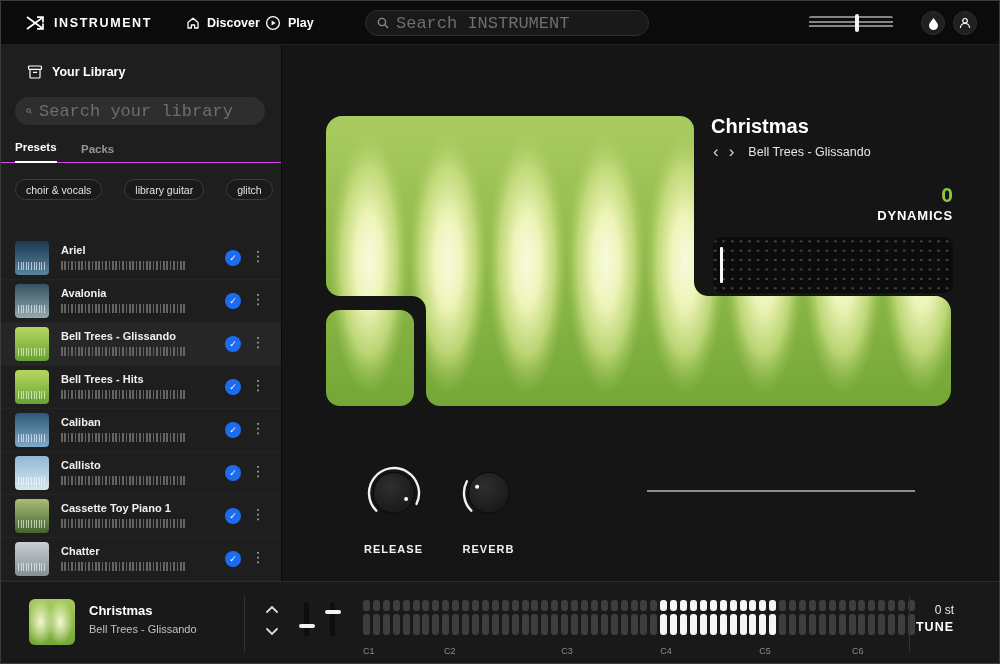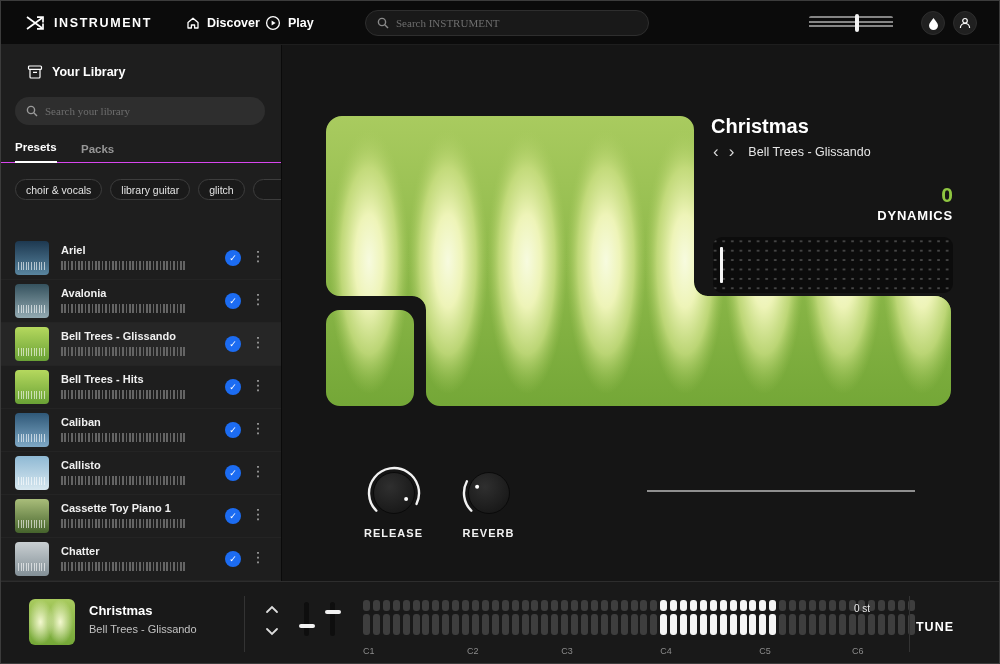--- a/index.html
+++ b/index.html
@@ -8,39 +8,39 @@
   .app{position:relative;width:1000px;height:664px;background:#151515;overflow:hidden;border:1px solid #3c3c3c}
 
   
   .topbar{position:absolute;left:0;top:0;width:100%;height:44px;background:#0b0b0b;border-bottom:1px solid #1e1e1e}
   .brand{position:absolute;left:24px;top:0;height:44px;display:flex;align-items:center;gap:9px;cursor:pointer}
   .brand-name{font-size:12.5px;font-weight:700;letter-spacing:1.6px}
   .nav-item{position:absolute;top:0;height:44px;display:flex;align-items:center;gap:7px;font-size:12.5px;font-weight:600;cursor:pointer}
   .nav-discover{left:185px}
   .nav-play{left:264px}
   .g-search{position:absolute;left:364px;top:9px;width:284px;height:26px;background:#191919;border:1px solid #2e2e2e;border-radius:13px;display:flex;align-items:center;padding:0 11px;gap:7px}
-  .g-search input,.lib-search input{flex:1;background:transparent;border:none;outline:none;color:#ddd;font-family:Liberation Serif, serif;font-size:11px}
+  .g-search input,.lib-search input{flex:1;background:transparent;border:none;outline:none;color:#ddd;font-family:Liberation Mono, monospace;font-size:17px}
   input::placeholder{color:#6e6e6e}
   .vol{position:absolute;left:808px;top:15px;width:84px;height:14px;cursor:pointer}
   .vol-ticks{position:absolute;inset:0;background:repeating-linear-gradient(180deg,#9a9a9a 0 2px,transparent 2px 4.6px);border-radius:2px;opacity:.85}
   .vol-handle{position:absolute;top:-2px;width:4px;height:18px;background:#f4f4f4;border-radius:2px}
   .cbtn{position:absolute;top:10px;width:24px;height:24px;border-radius:50%;background:#202020;border:1px solid #2d2d2d;display:flex;align-items:center;justify-content:center;cursor:pointer}
   .btn-drop{left:920px}
   .btn-user{left:952px}
 
   
   .sidebar{position:absolute;left:0;top:44px;width:281px;height:536px;background:#1e1e1e;overflow:hidden;border-right:1px solid #0a0a0a}
   .lib-row{position:absolute;left:26px;top:20px;display:flex;align-items:center;gap:9px;font-size:12.5px;font-weight:700;cursor:pointer}
   .lib-search{position:absolute;left:14px;top:52px;width:250px;height:28px;background:#2e2e2e;border-radius:14px;display:flex;align-items:center;padding:0 11px;gap:7px}
   .tabs{position:absolute;left:0;top:92px;width:100%;height:26px;border-bottom:1px solid #d946ef}
   .tab{position:absolute;bottom:-1px;font-size:11.5px;font-weight:700;color:#969696;padding-bottom:8px;cursor:pointer}
   .tab.active{color:#fff;border-bottom:2px solid #fff}
   .tab-presets{left:14px}
   .tab-packs{left:80px}
-  .chip-row{position:absolute;left:14px;top:134px;height:22px;display:flex;gap:8px;width:300px}
+  .chip-row{position:absolute;left:14px;top:134px;height:22px;display:flex;gap:22px;width:300px}
   .chip{height:21px;padding:0 10px;border-radius:11px;border:1px solid #3d3d3d;background:#1a1a1a;color:#e3e3e3;font-size:10.5px;font-family:"Liberation Sans",sans-serif;white-space:nowrap;cursor:pointer}
   .chip-clipped{min-width:56px}
   .list-header{position:absolute;left:0;top:170px;width:100%;height:22px;background:#282828;display:flex;align-items:center;font-size:10px;color:#c9c9c9}
   .lh-count{margin-left:14px;flex:1}
   .lh-sort{margin-right:14px;cursor:pointer;font-weight:600}
   .lh-viewicon{margin-right:14px;cursor:pointer;display:flex;align-items:center}
   .preset-list{position:absolute;left:0;top:192px;width:100%;height:344px}
   .preset-row{position:relative;height:43px;border-bottom:1px solid #242424;cursor:pointer}
   .preset-row.selected{background:#262626}
   .pthumb{position:absolute;left:14px;top:4px;width:34px;height:34px;border-radius:4px;overflow:hidden}
@@ -56,21 +56,21 @@
   .ptitle{position:absolute;left:429px;top:70px;font-size:20px;font-weight:700}
   .pnav{position:absolute;left:429px;top:100px;display:flex;align-items:center;gap:6px}
   .pchev{background:none;border:none;color:#d8d8d8;font-size:17px;line-height:14px;cursor:pointer;font-family:"Liberation Sans",sans-serif;padding:0 2px}
   .psub{font-size:12.5px;color:#e6e6e6;margin-left:6px}
   .dyn-value{position:absolute;right:48px;top:138px;width:142px;text-align:right;font-size:21px;font-weight:700}
   .dyn-label{position:absolute;right:48px;top:163px;width:142px;text-align:right;font-size:13px;font-weight:700;letter-spacing:.8px}
   .dyn-panel{position:absolute;left:431px;top:192px;width:240px;height:56px;border-radius:9px;background-color:#0c0c0c;background-image:radial-gradient(circle,#474747 1px,transparent 1.4px);background-size:8.6px 9.4px;background-position:15px 9px;cursor:pointer}
   .dyn-cursor{position:absolute;left:7px;top:10px;width:2.5px;height:36px;background:#f5f5f5;border-radius:1px}
   .knob-row{position:absolute;left:64px;top:420px;width:290px;display:flex}
   .knob-wrap{width:95px;display:flex;flex-direction:column;align-items:center;cursor:pointer}
-  .knob-label{margin-top:6px;font-size:11px;font-weight:700;letter-spacing:1px;color:#f2f2f2}
+  .knob-label{margin-top:22px;font-size:11px;font-weight:700;letter-spacing:1px;color:#f2f2f2}
   .hline{position:absolute;left:365px;top:445px;width:268px;height:1.5px;background:#8f8f8f}
 
   
   .bottombar{position:absolute;left:0;top:580px;width:100%;height:84px;background:#191919;border-top:1px solid #2d2d2d}
   .bb-thumb{position:absolute;left:28px;top:17px;width:46px;height:46px;border-radius:6px;background:radial-gradient(40% 70% at 25% 50%,#f3f8cf 0%,rgba(243,248,207,0) 70%),radial-gradient(40% 70% at 68% 50%,#f3f8cf 0%,rgba(243,248,207,0) 70%),linear-gradient(180deg,#a9cb5f,#74a737)}
   .bb-title{position:absolute;left:88px;top:21px;font-size:13px;font-weight:700}
   .bb-sub{position:absolute;left:88px;top:41px;font-size:11px;color:#c2c2c2}
   .bb-div{position:absolute;top:14px;width:1px;height:56px;background:#333}
   .bb-div1{left:243px}
   .bb-div2{left:908px}
@@ -84,21 +84,21 @@
   .fader .cap{position:absolute;left:0;width:16px;height:4px;background:#f2f2f2;border-radius:2px}
   .fader-1 .cap{top:22px}
   .fader-2 .cap{top:8px}
   .keyboard{position:absolute;left:362px;top:18px;width:552px;height:60px}
   .key{position:absolute;top:0;width:7px;cursor:pointer}
   .key i{display:block;width:7px;border-radius:3px;background:#3e3e3e}
   .key .kt{height:11px}
   .key .kb{height:21px;margin-top:3px}
   .key.on i{background:#f5f5f5}
   .oct{position:absolute;top:46px;font-size:9px;color:#8b8b8b}
-  .tune-value{position:absolute;right:45px;top:21px;width:100px;text-align:left;font-size:10px;color:#e8e8e8}
+  .tune-value{position:absolute;right:45px;top:21px;width:100px;text-align:right;font-size:12px;color:#e8e8e8}
   .tune-label{position:absolute;right:45px;top:38px;width:100px;text-align:right;font-size:12.5px;font-weight:700;letter-spacing:1px}
 
   svg{display:block}
 </style>
 </head>
 <body>
 
 <div class="app">
 
   <header class="topbar">
@@ -551,21 +551,21 @@
         </div>
         <div class="key" style="left: 535.09px;">
           <i class="kt"></i>
           <i class="kb"></i>
         </div>
         <div class="key" style="left: 545px;">
           <i class="kt"></i>
           <i class="kb"></i>
         </div>
         <span class="oct" style="left: 0px;">C1</span>
-        <span class="oct" style="left: 104px;">C2</span>
+        <span class="oct" style="left: 81px;">C2</span>
         <span class="oct" style="left: 198.18px;">C3</span>
         <span class="oct" style="left: 297.27px;">C4</span>
         <span class="oct" style="left: 396.36px;">C5</span>
         <span class="oct" style="left: 489px;">C6</span>
       </div>
     <div class="bb-div bb-div2"></div>
     <div class="tune-value">0 st</div>
     <div class="tune-label">TUNE</div>
   </footer>
 

